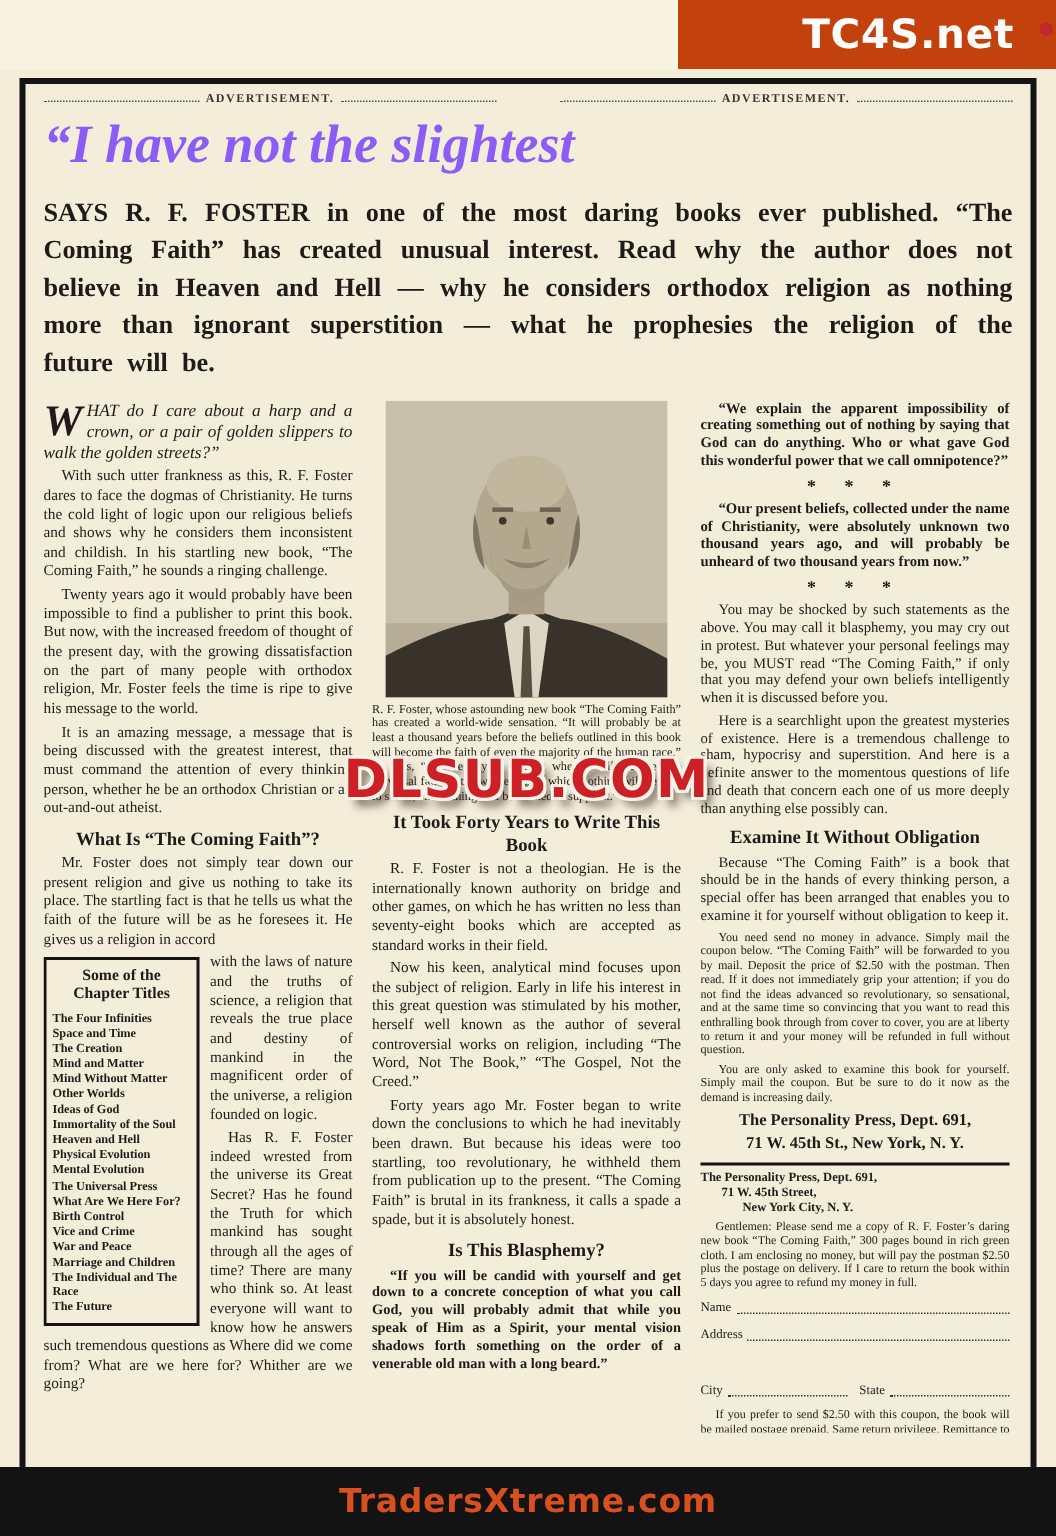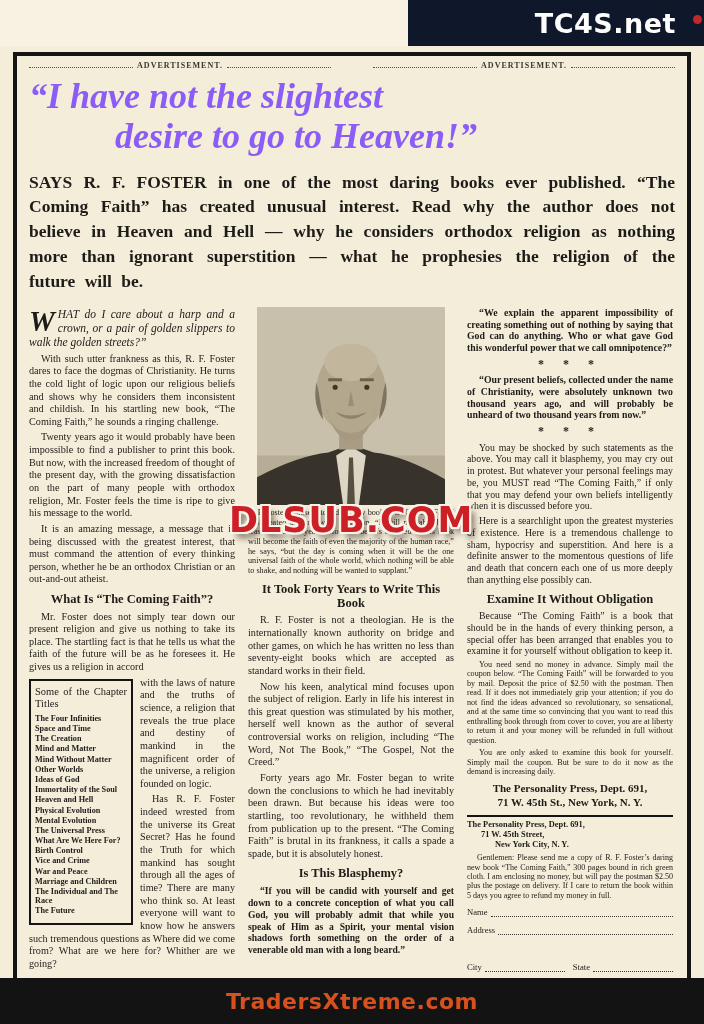--- a/index.html
+++ b/index.html
@@ -2,21 +2,21 @@
 <html><head>
 <meta charset="utf-8">
 <style>
   * { margin:0; padding:0; box-sizing:border-box; }
   html,body { width:704px; height:1024px; }
   body { background:#e8e2d0; font-family:"Liberation Serif", serif; color:#1e1c19; }
   .page { position:relative; width:704px; height:1024px; background:#f3edda; overflow:hidden; }
 
   
   .topbar { position:relative; height:46px; background:#f7f2e2; }
-  .topbar-black { position:absolute; top:0; right:0; width:296px; height:46px; background:#0f172a;
+  .topbar-black { position:absolute; top:0; right:0; width:252px; height:46px; background:#c2410c;
                   display:flex; align-items:center; justify-content:flex-end; padding-right:28px; }
   .tc4s { color:#fdfdfd; font-family:"DejaVu Sans", sans-serif; font-weight:bold; font-size:27px; letter-spacing:.5px; }
   .red-dot { position:absolute; right:2px; top:15px; width:9px; height:9px; border-radius:50%; background:#c1272d; }
 
   
   .frame { margin:6px 13px 0; border:4px solid #141414; background:#f3edda; padding:5px 12px 8px;
            height:948px; overflow:hidden; }
 
   .adv-row { display:flex; gap:42px; font-size:8px; letter-spacing:1px; color:#3a372f; }
   .adv-half { flex:1; display:flex; align-items:flex-end; }
@@ -30,21 +30,21 @@
 
   
   .columns { display:flex; gap:13px; margin-top:13px; height:688px; overflow:hidden; }
   .col { flex:0 0 206px; width:206px; font-size:10.2px; line-height:1.24; text-align:justify; }
   .col p { text-indent:12px; margin-bottom:3px; }
   .opening { font-style:italic; font-size:11.5px; text-indent:0 !important; }
   .dropcap { float:left; font-size:29px; line-height:.8; font-weight:bold; font-style:italic; padding:3px 3px 0 0; }
   .col-heading { text-align:center; font-weight:bold; font-size:12.5px; margin:6px 6px 4px; line-height:1.15; }
 
   .chapter-box { float:left; width:104px; border:2px solid #141414; padding:5px 4px 6px; margin:2px 7px 2px 0; background:#f3edda; }
-  .chapter-box-title { font-weight:normal; font-size:10.5px; line-height:1.15; margin-bottom:4px; }
+  .chapter-box-title { text-align:center; font-weight:bold; font-size:10.5px; line-height:1.15; margin-bottom:4px; }
   .chapter-list { font-weight:bold; font-size:8.2px; line-height:1.12; text-align:left; }
   .chapter-list div { margin-bottom:1px; }
 
   .photo { width:188px; height:198px; display:block; margin:0 auto; }
   .photo-caption { font-size:8.2px; line-height:1.18; text-align:justify; margin-top:3px; }
 
   .bold-quote { font-weight:bold; }
   .col-3 { font-size:9.8px; line-height:1.2; }
   .star-sep { text-align:center; font-weight:bold; font-size:12px; letter-spacing:8px; margin:2px 0 3px; text-indent:0 !important; }
   .fine { font-size:8.1px; line-height:1.17; }
@@ -92,21 +92,20 @@
       </div>
       <div class="adv-half">
         <span class="dotline"></span>
         <span class="adv-label">ADVERTISEMENT.</span>
         <span class="dotline"></span>
       </div>
     </div>
 
     <div class="headline">
       <div class="l1">“I have not the slightest</div>
-      <div class="l2">desire to go to Heaven!”</div>
     </div>
 
     <div class="subhead">SAYS R. F. FOSTER in one of the most daring books ever published. “The Coming Faith” has created unusual interest. Read why the author does not believe in Heaven and Hell — why he considers orthodox religion as nothing more than ignorant superstition — what he prophesies the religion of the future will be.</div>
 
     <div class="columns">
 
       <div class="col col-1">
         <p class="opening"><span class="dropcap">W</span><span>HAT do I care about a harp and a crown, or a pair of golden slippers to walk the golden streets?”</span></p>
         <p>With such utter frankness as this, R. F. Foster dares to face the dogmas of Christianity.  He turns the cold light of logic upon our religious beliefs and shows why he considers them inconsistent and childish.  In his startling new book, “The Coming Faith,” he sounds a ringing challenge.</p>
         <p>Twenty years ago it would probably have been impossible to find a publisher to print this book.  But now, with the increased freedom of thought of the present day, with the growing dissatisfaction on the part of many people with orthodox religion, Mr. Foster feels the time is ripe to give his message to the world.</p>

